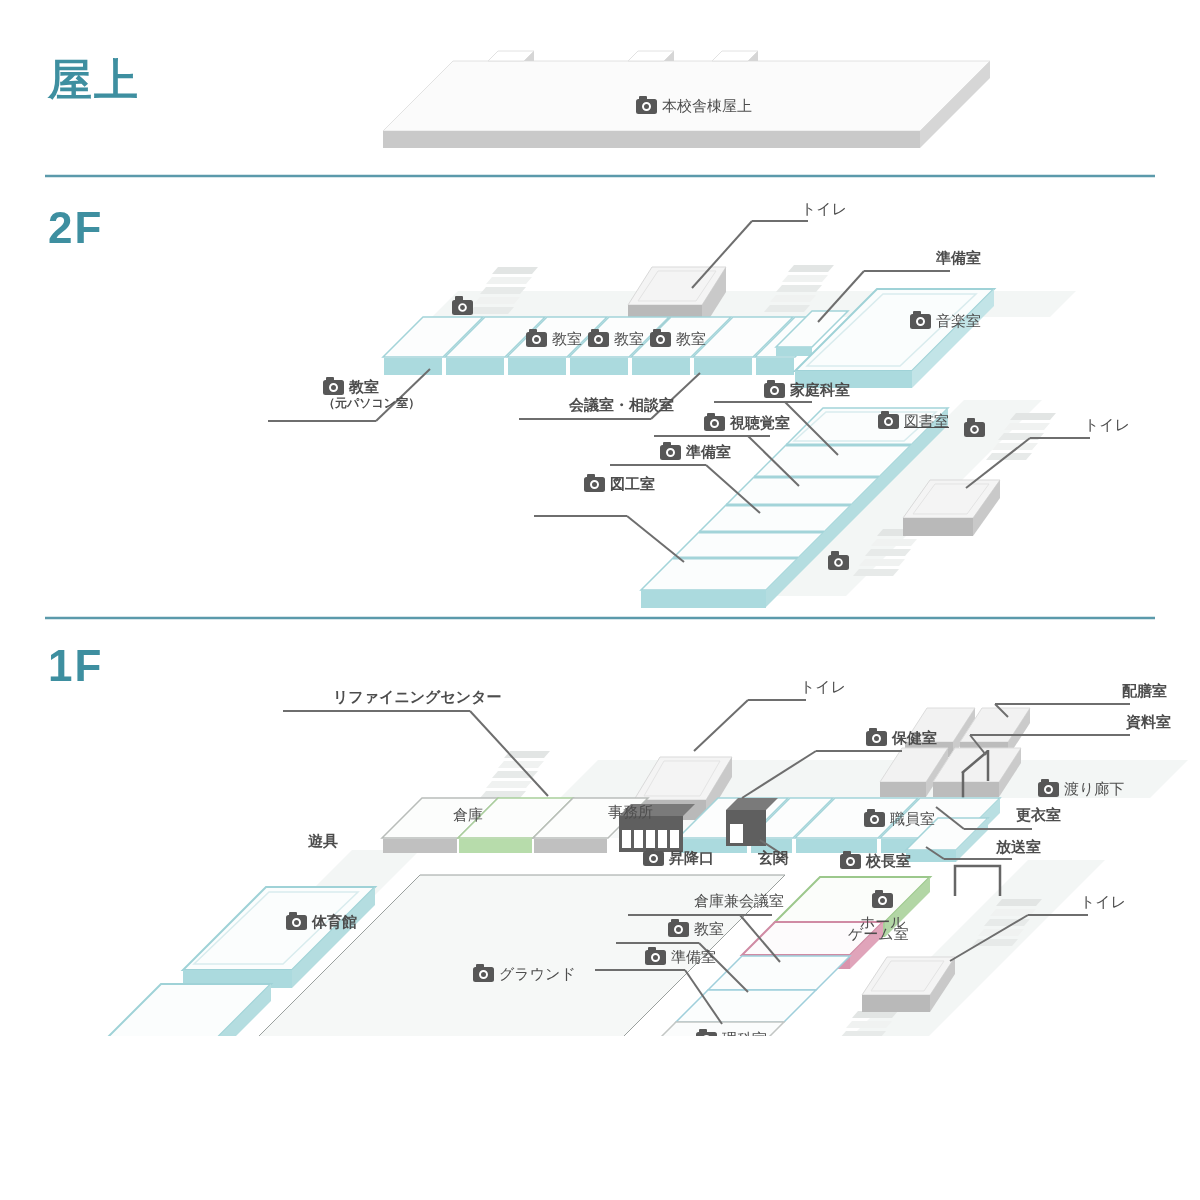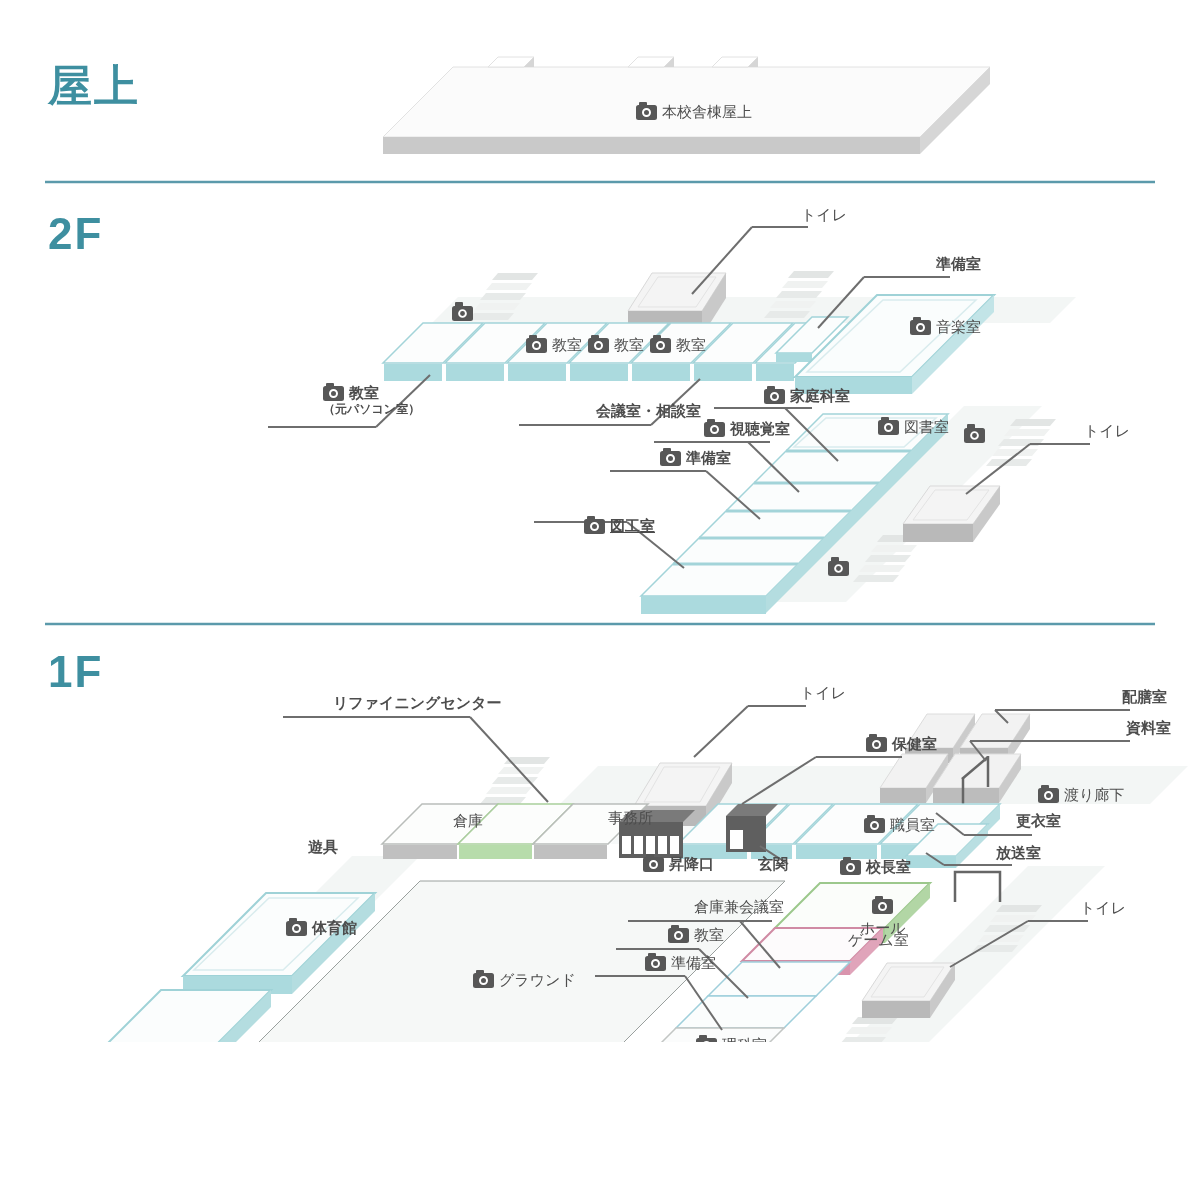--- a/index.html
+++ b/index.html
@@ -1,17 +1,17 @@
 <!DOCTYPE html>
 <html><head>
 <meta charset="utf-8">
 <style>
   html,body{margin:0;padding:0;background:#ffffff;}
   .stage{position:relative;width:1200px;height:1036px;background:#ffffff;overflow:hidden;
-         font-family:"Liberation Sans","DejaVu Sans",sans-serif;margin-top:6px;}
+         font-family:"Liberation Sans","DejaVu Sans",sans-serif;}
   .stage svg{position:absolute;left:0;top:0;}
   .sec-title{position:absolute;font-size:44px;font-weight:bold;color:#3e8fa0;letter-spacing:2px;line-height:1;}
   .lbl{position:absolute;display:flex;align-items:center;gap:5px;font-size:15px;color:#4d4d4d;
        white-space:nowrap;line-height:1.2;padding-left:48px;}
   .lbl.b{font-weight:bold;}
   .lbl.two{flex-direction:column;align-items:flex-start;gap:0;}
   .lbl .row{display:flex;align-items:center;gap:5px;}
   .lbl .sub{font-size:12px;}
   .cam{position:relative;width:21px;height:15px;background:#575757;border-radius:2.5px;flex:0 0 auto;display:inline-block;}
   .cam::before{content:"";position:absolute;top:-3px;left:3px;width:8px;height:4px;background:#575757;border-radius:1px;}
@@ -313,40 +313,40 @@
       <span class="cam"></span>
       <span class="t">教室</span>
     </div>
 <div class="lbl b two" style="left:275px;top:378px;">
   <span class="row">
         <span class="cam"></span>
         <span class="t">教室</span>
       </span>
   <span class="sub">（元パソコン室）</span>
 </div>
-<div class="lbl b" style="left:548px;top:396px;">
+<div class="lbl b" style="left:521px;top:396px;">
       <span class="t">会議室・相談室</span>
     </div>
 <div class="lbl b" style="left:716px;top:381px;">
       <span class="cam"></span>
       <span class="t">家庭科室</span>
     </div>
 <div class="lbl b" style="left:656px;top:414px;">
       <span class="cam"></span>
       <span class="t">視聴覚室</span>
     </div>
 <div class="lbl b" style="left:612px;top:443px;">
       <span class="cam"></span>
       <span class="t">準備室</span>
     </div>
-<div class="lbl b" style="left:536px;top:511px;text-decoration:underline;">
+<div class="lbl b" style="left:536px;top:475px;">
       <span class="cam"></span>
       <span class="t">図工室</span>
     </div>
-<div class="lbl" style="left:830px;top:412px;">
+<div class="lbl" style="left:830px;top:412px;text-decoration:underline;">
       <span class="cam"></span>
       <span class="t">図書室</span>
     </div>
 <div class="lbl" style="left:1036px;top:416px;">
       <span class="t">トイレ</span>
     </div>
 
 <div class="lbl b" style="left:285px;top:688px;align-items:center;">
       <span class="t">リファイニングセンター</span>
     </div>

